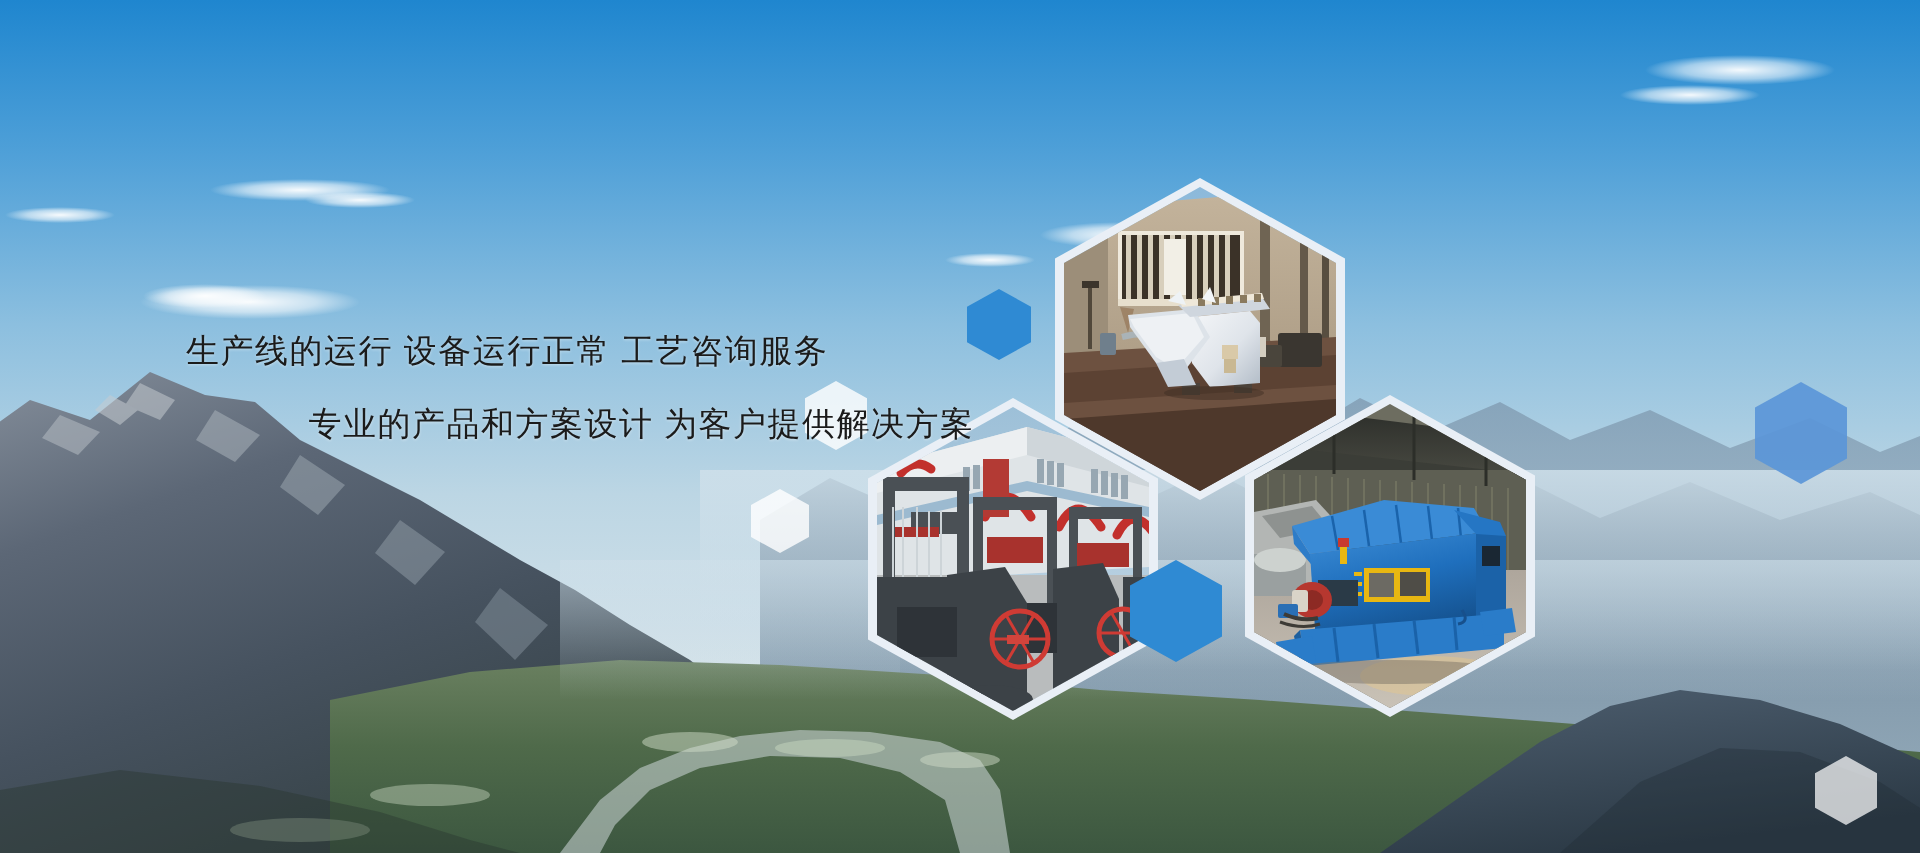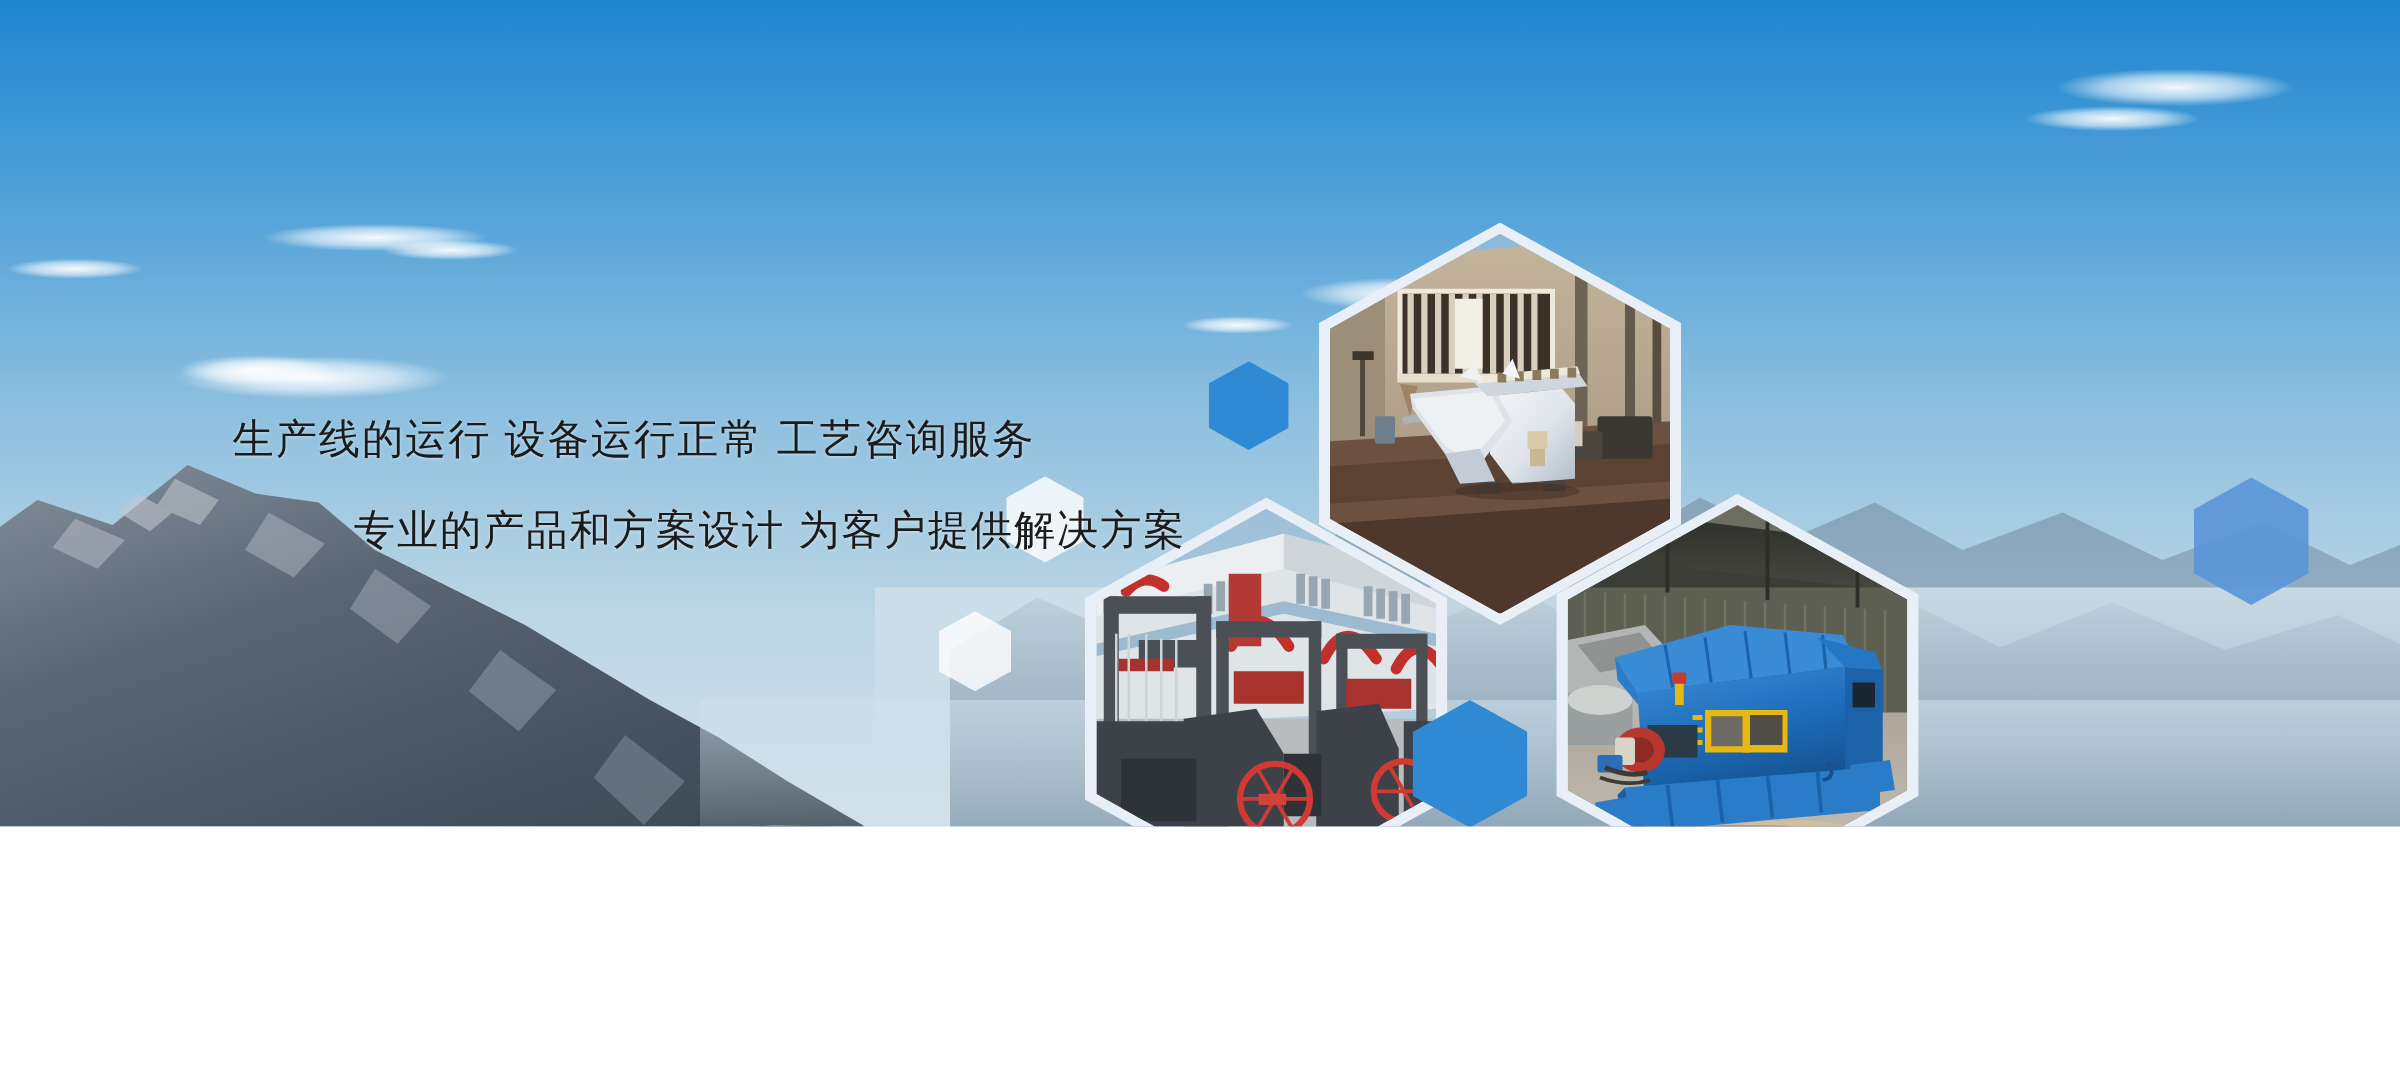--- a/index.html
+++ b/index.html
@@ -4,23 +4,23 @@
 <title>Banner</title>
 <style>
   * { margin:0; padding:0; box-sizing:border-box; }
   html, body {
     width:1920px; height:853px;
     overflow:hidden;
     font-family:"Liberation Sans", "DejaVu Sans", sans-serif;
   }
   #banner {
     position:relative;
-    width:1920px; height:661px;
+    width:1920px; height:853px;
     overflow:hidden;
-    background:#c4b5fd;
+    background:#fdba74;
   }
 
   
   .bg-layer { position:absolute; inset:0; width:1920px; height:853px; }
 
   
   .headline {
     position:absolute;
     left:0; top:325px;
     width:1000px;
@@ -30,21 +30,21 @@
   .headline-line {
     color:#1b1b1b;
     font-size:33px;
     line-height:1.6;
     letter-spacing:1.5px;
     font-weight:400;
     white-space:nowrap;
     text-shadow:0 1px 3px rgba(255,255,255,.45);
   }
   .line-1 { padding-left:186px; }
-  .line-2 { padding-left:283px; margin-top:20px; }
+  .line-2 { padding-left:283px; margin-top:20px;text-align:center; }
 
   
   .hex {
     position:absolute;
     -webkit-clip-path:polygon(50% 0%, 100% 25%, 100% 75%, 50% 100%, 0% 75%, 0% 25%);
     clip-path:polygon(50% 0%, 100% 25%, 100% 75%, 50% 100%, 0% 75%, 0% 25%);
   }
   .hex-frame {          
     background:#e9eff6;
     z-index:20;

